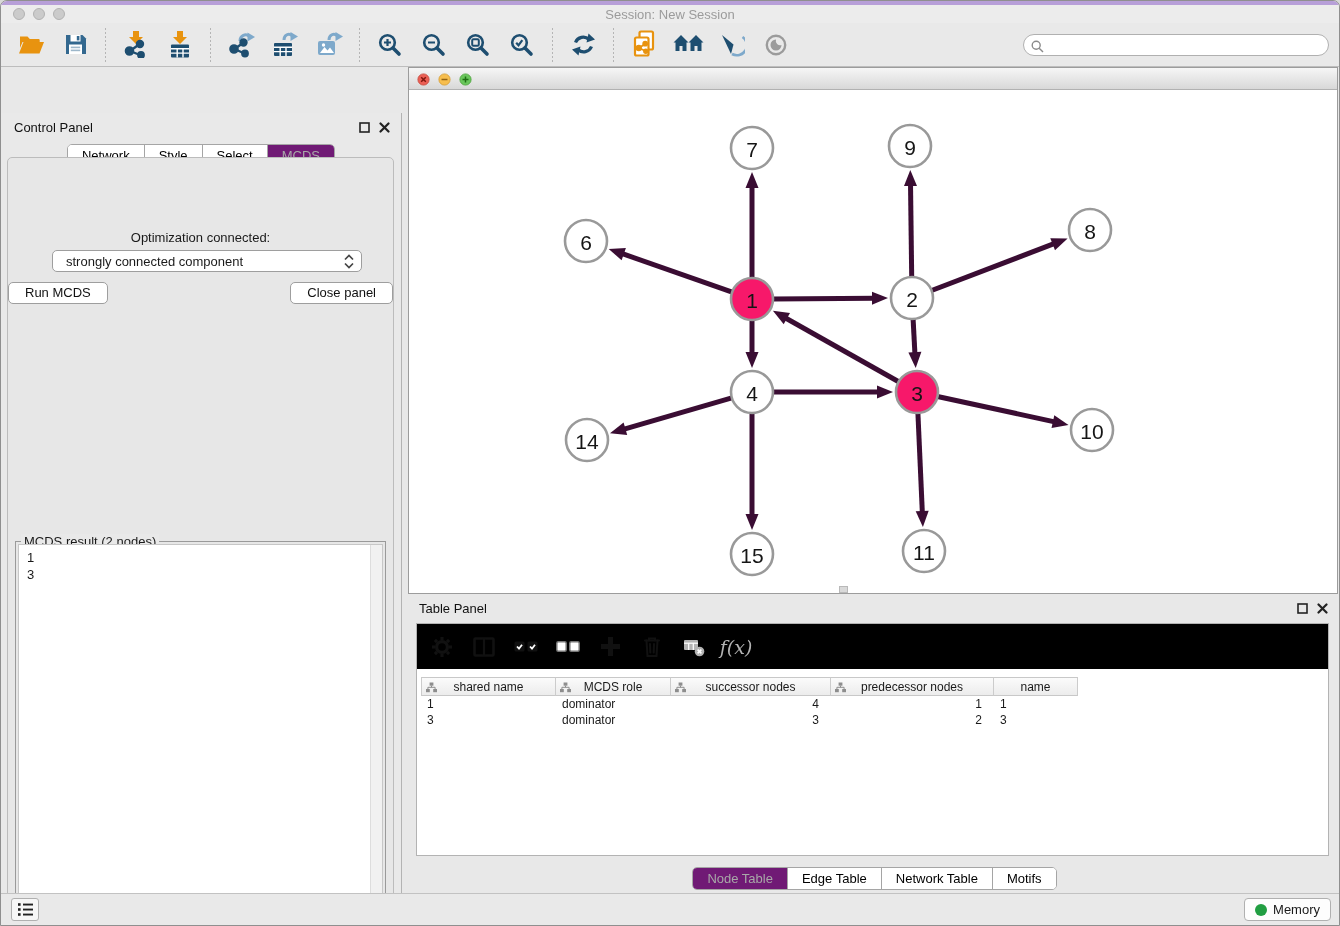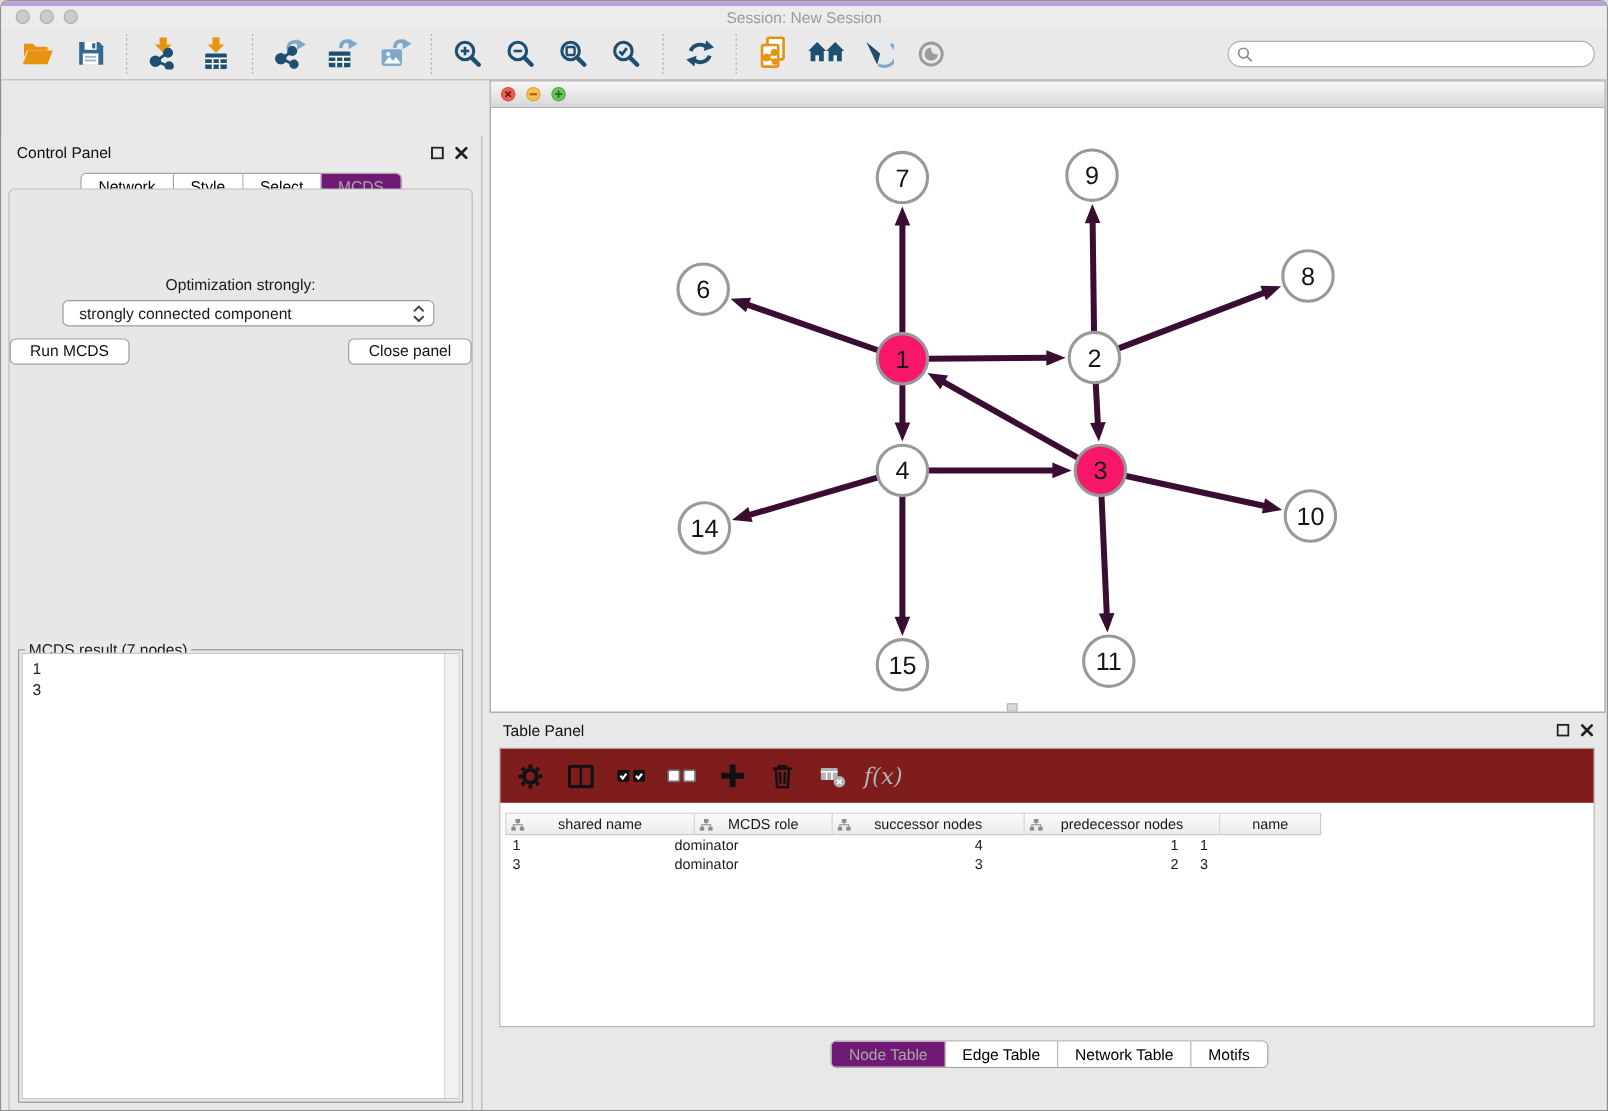--- a/index.html
+++ b/index.html
@@ -59,21 +59,21 @@
                 background:linear-gradient(#f6f6f6,#d8d8d8);border-bottom:1px solid #b1b1b1;box-sizing:border-box;}
   .net-title{position:absolute;left:0;top:3px;width:100%;text-align:center;font-size:13px;color:#111;}
   .ifl{position:absolute;top:4px;}
   .net-canvas{position:absolute;left:0;top:22px;}
   .split-handle{position:absolute;left:430px;bottom:0;width:9px;height:7px;background:#d9d9d9;border:1px solid #b9b9b9;box-sizing:border-box;}
 
   
   .table-panel{position:absolute;left:407px;top:594px;width:933px;height:296px;}
   .tp-title{position:absolute;left:11px;top:6px;}
   .tp-box{position:absolute;left:8px;top:28px;width:913px;height:233px;border:1px solid #b3b3b3;background:#fff;box-sizing:border-box;}
-  .tp-toolbar{position:absolute;left:0;top:0;width:100%;height:45px;background:#7f1d1d;display:flex;align-items:center;
+  .tp-toolbar{position:absolute;left:0;top:0;width:100%;height:45px;background:#000000;display:flex;align-items:center;
               padding-left:12px;box-sizing:border-box;gap:16px;}
   .tp-tbtn{display:flex;align-items:center;justify-content:center;width:26px;height:26px;}
   .fx-label{font-family:"DejaVu Serif",serif;font-style:italic;font-size:19px;color:#b3b3b3;}
   .tbl{position:absolute;left:4px;top:53px;right:2px;bottom:0;overflow:hidden;}
   .thead{display:flex;height:19px;}
   .th{position:relative;display:flex;align-items:center;justify-content:center;font-size:12px;
       background:linear-gradient(#fbfbfb,#ececec);border-right:1px solid #ccc;border-top:1px solid #c8c8c8;
       border-bottom:1px solid #c8c8c8;box-sizing:border-box;}
   .th:first-child{border-left:1px solid #ccc;}
   .th .col-ico{position:absolute;left:4px;top:4px;}
@@ -289,36 +289,36 @@
     <div class="segbar" style="top:31px">
         <div class="segs">
           <div class="seg">Network</div>
           <div class="seg">Style</div>
           <div class="seg">Select</div>
           <div class="seg seg-active">MCDS</div>
         </div>
       </div>
 
     <div class="cp-content">
-      <div class="opt-label">Optimization strongly:</div>
+      <div class="opt-label">Optimization connected:</div>
       <div class="dropdown">
         <span class="dd-label">strongly connected component</span>
         <svg width="12" height="15" viewBox="0 0 12 15">
           <path d="M2 5.5 L6 1.5 L10 5.5" stroke="#444" stroke-width="1.7" fill="none"></path>
           <path d="M2 9.5 L6 13.5 L10 9.5" stroke="#444" stroke-width="1.7" fill="none"></path>
           </svg>
       </div>
       <div class="btn-row">
         <button class="pushbtn">Run MCDS</button>
         <button class="pushbtn">Close panel</button>
       </div>
     </div>
 
     <div class="result-group">
-      <div class="result-legend">MCDS result (7 nodes)</div>
+      <div class="result-legend">MCDS result (2 nodes)</div>
       <div class="result-area">
         <div class="result-text">1
 3</div>
         <div class="result-scroll"></div>
       </div>
     </div>
   </div>
 
   <div class="net-frame">
     <div class="net-titlebar">
@@ -500,21 +500,21 @@
             <circle cx="16.5" cy="14.5" r="4.8" fill="#B3B3B3"></circle>
             <path d="M14.6 12.6 l3.8 3.8 M18.4 12.6 l-3.8 3.8" stroke="#fff" stroke-width="1.5"></path>
             </svg>
           </span>
         <span class="tp-tbtn">
           <span class="fx-label">f(x)</span>
           </span>
       </div>
       <div class="tbl">
         <div class="thead">
-            <div class="th" style="width: 158px; text-align: right;">
+            <div class="th" style="width: 135px; text-align: right;">
               <svg class="col-ico" width="11" height="11" viewBox="0 0 11 11">
                 <path d="M5.5 3.7 V5.3 M1.9 7 V5.3 H9.1 V7" stroke="#8d8d8d" stroke-width="1" fill="none"></path>
                 <g fill="#8d8d8d">
                   <rect x="3.6" y="0.5" width="3.8" height="3.2"></rect>
                   <rect x="0" y="7" width="3.8" height="3.2"></rect>
                   <rect x="7.2" y="7" width="3.8" height="3.2"></rect>
                 </g>
               </svg>
               <span class="th-label">shared name</span>
             </div>
@@ -577,14 +577,32 @@
     <div class="table-tabs">
         <div class="segs">
           <div class="seg seg-active">Node Table</div>
           <div class="seg">Edge Table</div>
           <div class="seg">Network Table</div>
           <div class="seg">Motifs</div>
         </div>
       </div>
   </div>
 
+  <div class="statusbar">
+    <div class="list-btn">
+      <svg width="17" height="15" viewBox="0 0 17 15">
+        <g fill="#222">
+            <rect x="1" y="1.2" width="2.6" height="2.6"></rect>
+            <rect x="1" y="6.2" width="2.6" height="2.6"></rect>
+            <rect x="1" y="11.2" width="2.6" height="2.6"></rect>
+        <rect x="6" y="1.6" width="10" height="1.9"></rect>
+            <rect x="6" y="6.6" width="10" height="1.9"></rect>
+            <rect x="6" y="11.6" width="10" height="1.9"></rect>
+          </g>
+        </svg>
+    </div>
+    <div class="memory-btn">
+      <span class="mem-dot"></span>
+      <span>Memory</span>
+    </div>
+  </div>
 
 </div>
 
 </body></html>

